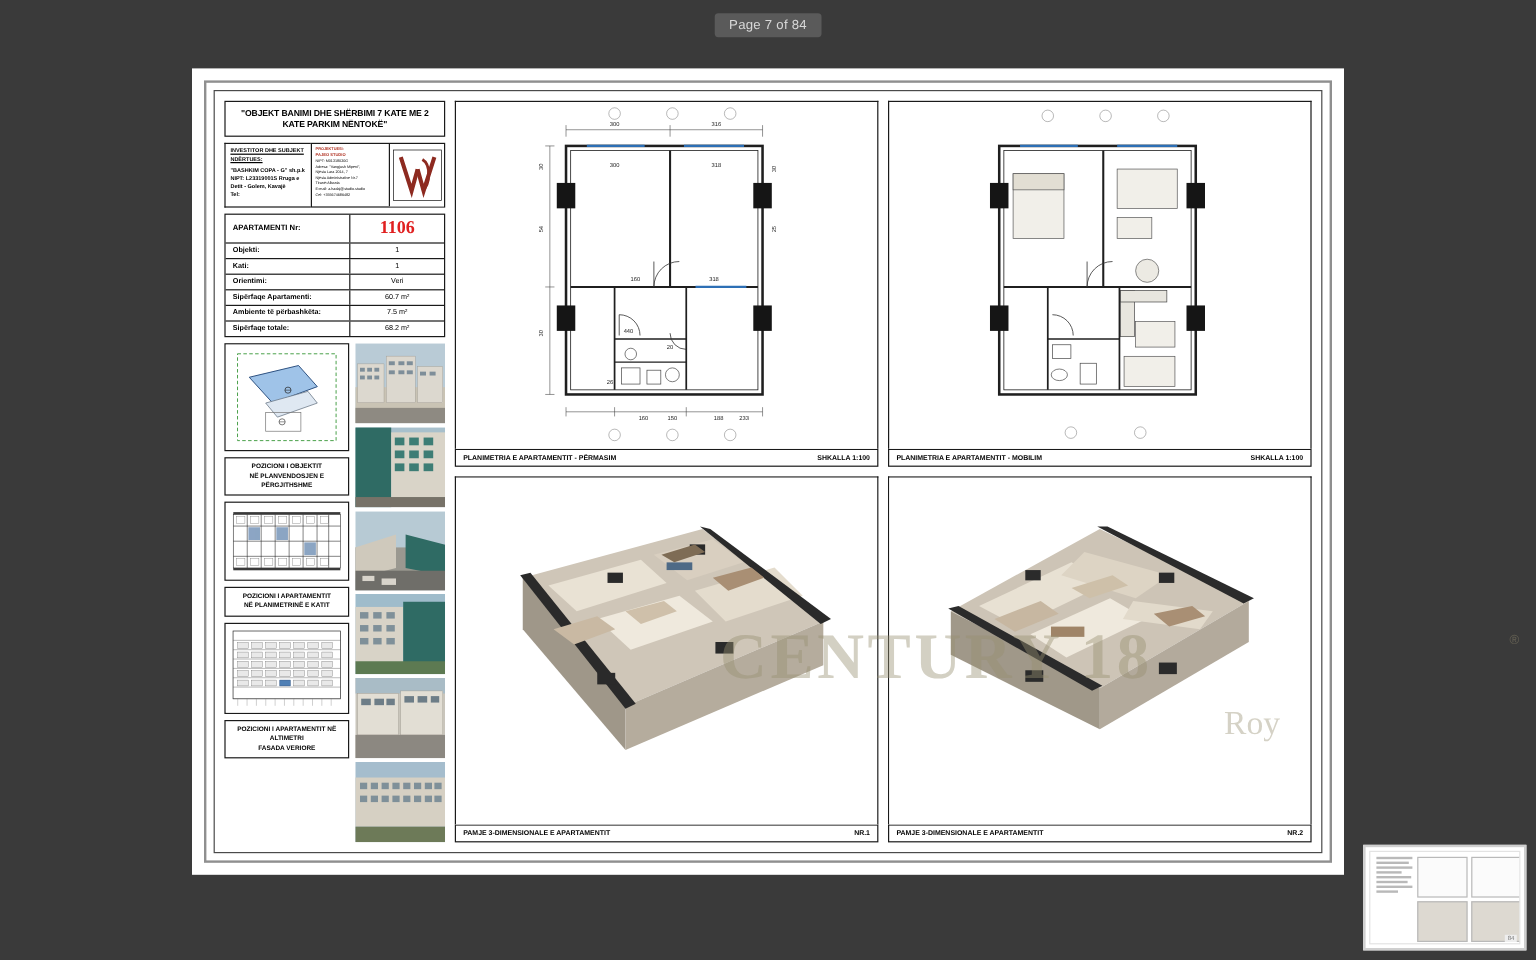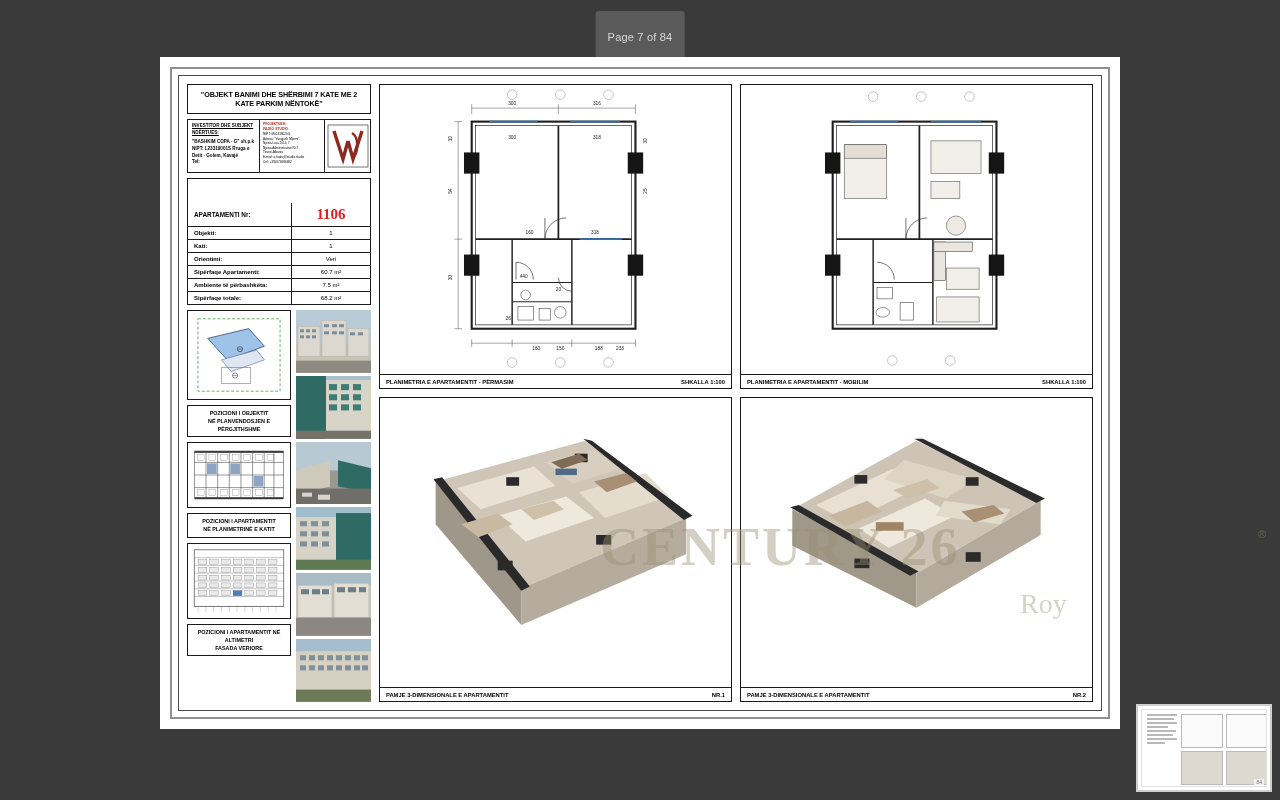--- a/index.html
+++ b/index.html
@@ -9,21 +9,21 @@
     background: #3a3a3a;
     font-family: "Liberation Sans", sans-serif;
     overflow: hidden;
     position: relative;
   }
 
   
   #page-indicator {
     position: absolute; top: 11px; left: 50%; transform: translateX(-50%);
     background: #5a5a5a; color: #d8d8d8;
-    font-size: 11px; padding: 20px 12px; border-radius: 3px;
+    font-size: 11px; padding: 4px 12px; border-radius: 3px;
     letter-spacing: .2px;
   }
 
   
   #sheet-outer {
     position: absolute; left: 160px; top: 57px;
     width: 960px; height: 672px;
     background: #ffffff;
     padding: 10px;
   }
@@ -80,21 +80,21 @@
   }
   #apt-table .v {
     flex: 1; padding: 3px 4px; font-size: 6px; text-align: center;
     display: flex; align-items: center; justify-content: center;
   }
   #apt-table .row.head .k { font-size: 6.4px; }
   #apt-table .row.head .v {
     color: #e02020; font-size: 15px; font-weight: bold;
     font-family: "Liberation Serif", serif;
   }
-  #apt-table .row.head { height: 24px; margin-top: 24px; }
+  #apt-table .row.head { height: 24px; }
 
   
   #mid-row { display: flex; gap: 5px; flex: 1; min-height: 0; }
   #mid-left { width: 104px; display: flex; flex-direction: column; gap: 5px; }
   #photo-strip {
     width: 75px; display: flex; flex-direction: column; gap: 3px;
   }
   .photo { flex: 1; min-height: 0; position: relative; overflow: hidden; }
   .cap {
     border: 1px solid #1a1a1a; text-align: center; font-weight: bold;
@@ -765,21 +765,21 @@
           </div>
         </div>
       </div>
 
     </div>
   </div>
  </div>
 </div>
 
 <div id="watermark">
-  <div id="wm-text">CENTURY 26</div>
+  <div id="wm-text">CENTURY 18</div>
   <div id="wm-reg">®</div>
   <div id="wm-sub">Roy</div>
 </div>
 
 <div id="thumb-nav">
   <div class="inner">
     <div class="mini-left">
       <div class="mini-line" style="width:100%"></div>
       <div class="mini-line" style="width:90%"></div>
       <div class="mini-line" style="width:100%"></div>

